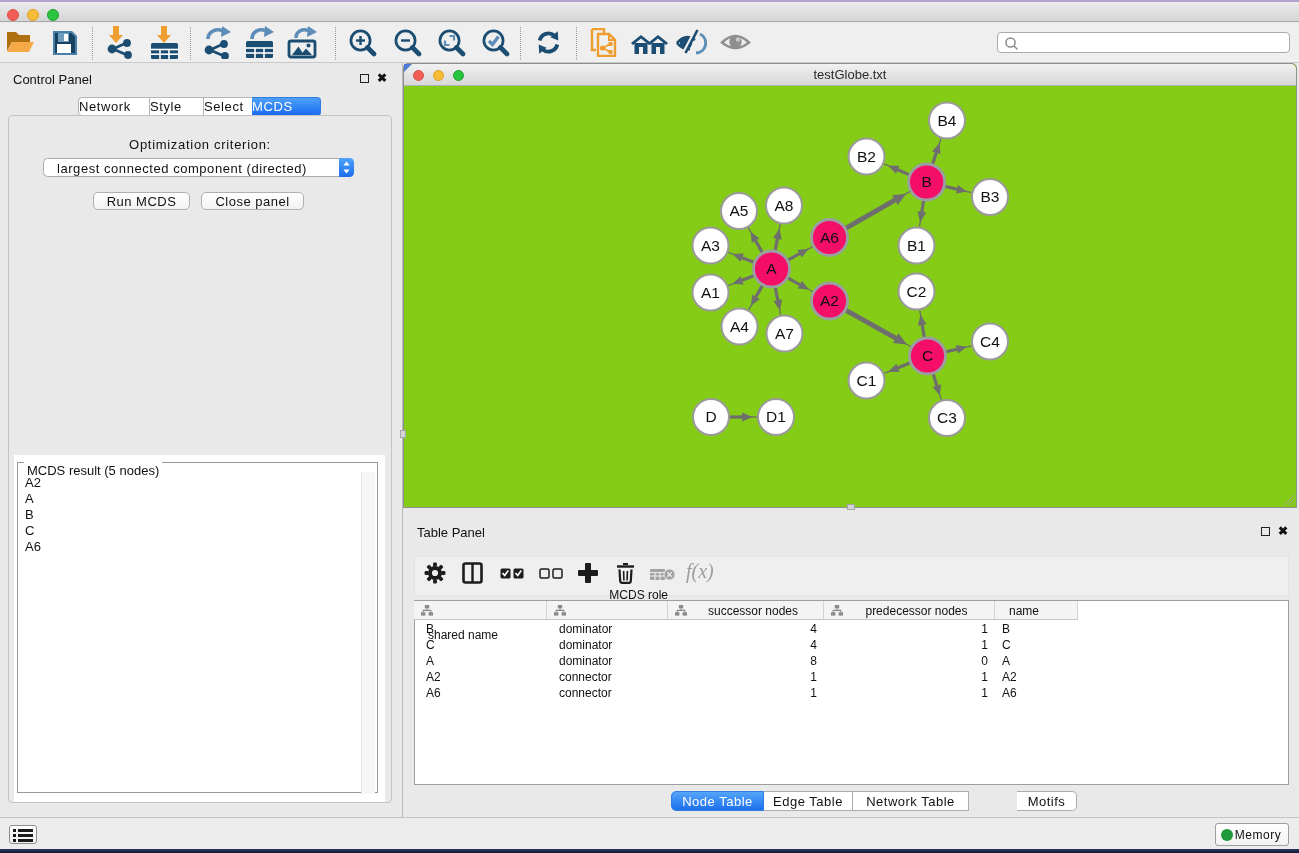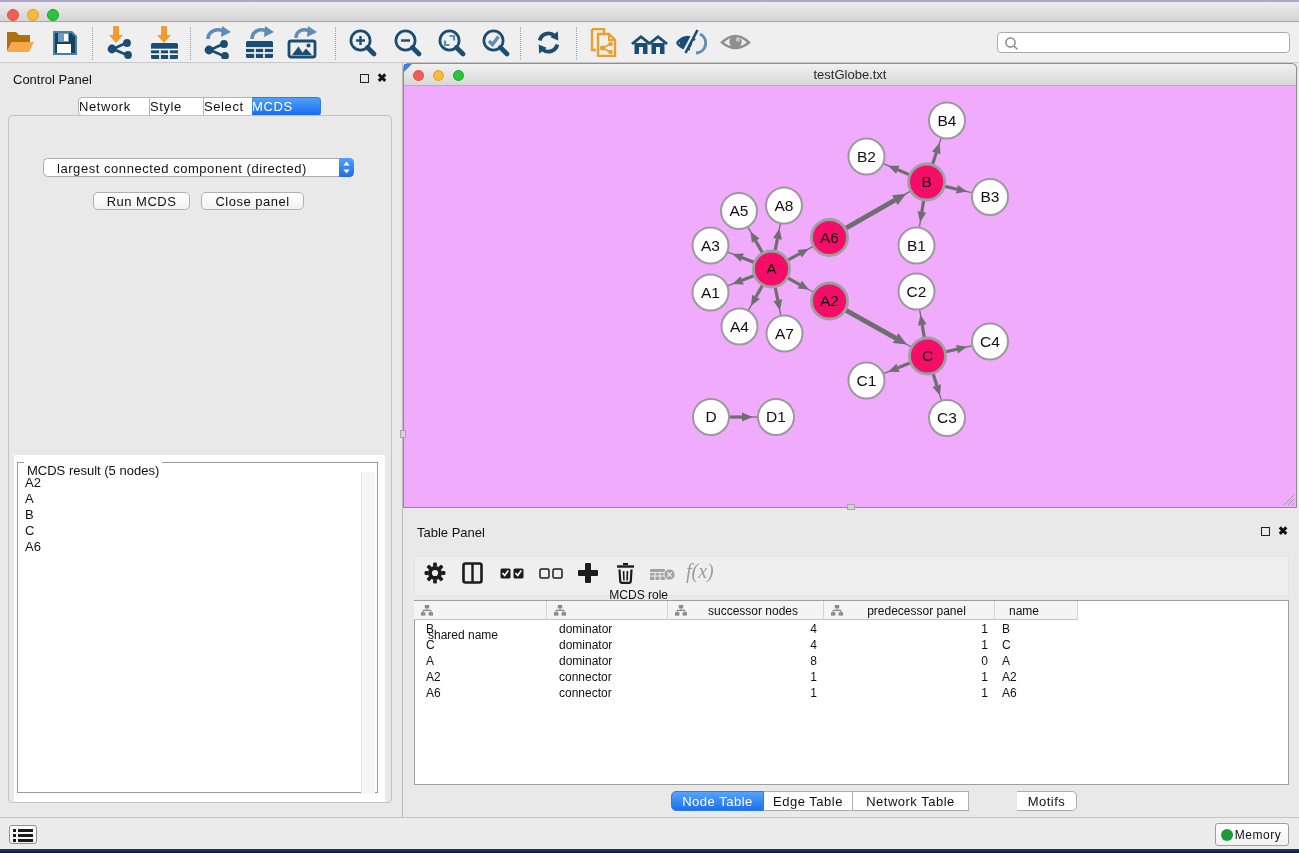--- a/index.html
+++ b/index.html
@@ -17,21 +17,21 @@
 .tab {position:absolute;top:34px;height:19px;background:#fff;border:1px solid #b4b4b4;border-left:none;font-size:13px;letter-spacing:.6px;color:#111;text-align:left;line-height:18px}
 #cpbox {position:absolute;left:8px;top:52px;width:384px;height:688px;border:1px solid #c3c3c3;border-radius:4px}
 .btn {position:absolute;background:linear-gradient(#ffffff,#f2f2f2);border:1px solid #b0b0b0;border-radius:5px;font-size:13px;letter-spacing:.5px;color:#111;text-align:center}
 #combo {position:absolute;left:43px;top:95px;width:310px;height:19px;background:#fff;border:1px solid #ababab;border-radius:4.5px}
 #combocap {position:absolute;left:295px;top:-1px;width:15px;height:19px;background:linear-gradient(#4da3fc,#1d6cec);border-radius:0 4.5px 4.5px 0}
 #whitepanel {position:absolute;left:14px;top:392px;width:371px;height:347px;background:#fff}
 #groupbox {position:absolute;left:3px;top:7px;width:361px;height:331px;border:1px solid #9a9a9a}
 #grouplabel {position:absolute;left:6px;top:-8px;background:#fff;padding:8px 3px;font-size:13px;color:#111}
 .li {position:absolute;left:7px;font-size:13px;color:#111}
 #sbtrack {position:absolute;right:2px;top:9px;width:14px;height:322px;background:#f6f6f6;border-left:1px solid #e4e4e4}
-#netwin {position:absolute;left:403px;top:63px;width:894px;height:445px;background:#f0abfc;border:1px solid #8e8e8e;border-radius:5px 5px 0 0}
+#netwin {position:absolute;left:403px;top:63px;width:894px;height:445px;background:#84cc16;border:1px solid #8e8e8e;border-radius:5px 5px 0 0}
 #nettitle {position:absolute;left:0;top:0;width:100%;height:22px;background:linear-gradient(#f1f1f1,#d8d8d8);border-bottom:1px solid #b1b1b1;border-radius:5px 5px 0 0}
 .tls {position:absolute;top:5.5px;width:11px;height:11px;border-radius:50%}
 #tp {position:absolute;left:404px;top:511px;width:895px;height:306px;background:#e9e9e9}
 #tptb {position:absolute;left:10px;top:45px;width:875px;height:40px;background:#efefef;border:1px solid #e2e2e2}
 #ttable {position:absolute;left:414px;top:600px;width:875px;height:185px;background:#fff;border:1px solid #9e9e9e}
 .t12 {font-size:12px;color:#111}
 .btab {position:absolute;top:791px;height:20px;background:#fff;border:1px solid #adadad;border-left:none;font-size:13px;letter-spacing:.5px;color:#111;text-align:center;line-height:19px}
 #status {position:absolute;left:0;top:817px;width:1299px;height:32px;background:#ececec;border-top:1px solid #c3c3c3}
 #strip {position:absolute;left:0;top:849px;width:1299px;height:4px;background:linear-gradient(#2a3c60,#0f1a33)}
 </style></head><body>
@@ -188,20 +188,21 @@
     </div>
   <div id="cp">
     <div class="ab ptitle" style="left:13px;top:9px">Control Panel</div>
     <div class="wicon" style="left:360px;top:11px"></div>
     <div class="xicon" style="left:377px;top:8px">✖</div>
     <div class="tab" style="left:78px;width:72px;border-left:1px solid #b4b4b4;border-radius:4px 0 0 4px">Network</div>
     <div class="tab" style="left:150px;width:54px">Style</div>
     <div class="tab" style="left:204px;width:60px">Select</div>
     <div class="tab" style="left:252px;width:69px;background:linear-gradient(#4fa0f9,#1a6cf0);border-color:#2e7de2;color:#fff;border-radius:0 4px 4px 0">MCDS</div>
     <div id="cpbox"></div>
+    <div class="ab" style="left:0;top:74px;width:400px;text-align:center;font-size:13px;letter-spacing:.7px;color:#111">Optimization criterion:</div>
     <div id="combo">
         <span class="ab" style="left:13px;top:2px;font-size:13px;letter-spacing:.55px;color:#111">largest connected component (directed)</span>
       <div id="combocap"><svg width="15" height="19" viewBox="0 0 15 19">
             <polygon points="7.5,3.5 10.6,7.5 4.4,7.5" fill="#fff"></polygon>
             <polygon points="7.5,15.5 10.6,11.5 4.4,11.5" fill="#fff"></polygon>
           </svg></div>
     </div>
     <div class="btn" style="left:93px;top:129px;width:97px;height:18px;line-height:17px">Run MCDS</div>
     <div class="btn" style="left:201px;top:129px;width:103px;height:18px;line-height:17px">Close panel</div>
     <div id="whitepanel">
@@ -435,21 +436,21 @@
     <svg class="ab" style="left:831px;top:605px" width="12" height="11" viewBox="0 0 12 11">
       <g fill="#8a8a8a">
         <rect x="3.8" y="0" width="4.4" height="3.4"></rect>
         <rect x="0" y="7.2" width="4.4" height="3.4"></rect>
         <rect x="7.6" y="7.2" width="4.4" height="3.4"></rect>
       </g>
       <g stroke="#8a8a8a" stroke-width="1.1" fill="none">
         <path d="M6 3.4 L6 5.4 M2.2 7.2 L2.2 5.4 L9.8 5.4 L9.8 7.2"></path>
       </g>
     </svg>
-    <div class="ab t12" style="left:838px;top:604px;width:157px;text-align:center">predecessor panel</div>
+    <div class="ab t12" style="left:838px;top:604px;width:157px;text-align:center">predecessor nodes</div>
     <div class="ab" style="left:995px;top:601px;width:83px;height:19px;background:#f4f4f4;border-right:1px solid #d4d4d4;border-bottom:1px solid #c4c4c4"></div>
     <div class="ab t12" style="left:1009px;top:604px;width:69px;text-align:left">name</div>
   <div class="ab t12" style="left:426px;top:622px">B</div>
     <div class="ab t12" style="left:559px;top:622px">dominator</div>
     <div class="ab t12" style="left:668px;top:622px;width:149px;text-align:right">4</div>
     <div class="ab t12" style="left:824px;top:622px;width:164px;text-align:right">1</div>
     <div class="ab t12" style="left:1002px;top:622px">B</div>
     <div class="ab t12" style="left:426px;top:638px">C</div>
     <div class="ab t12" style="left:559px;top:638px">dominator</div>
     <div class="ab t12" style="left:668px;top:638px;width:149px;text-align:right">4</div>

